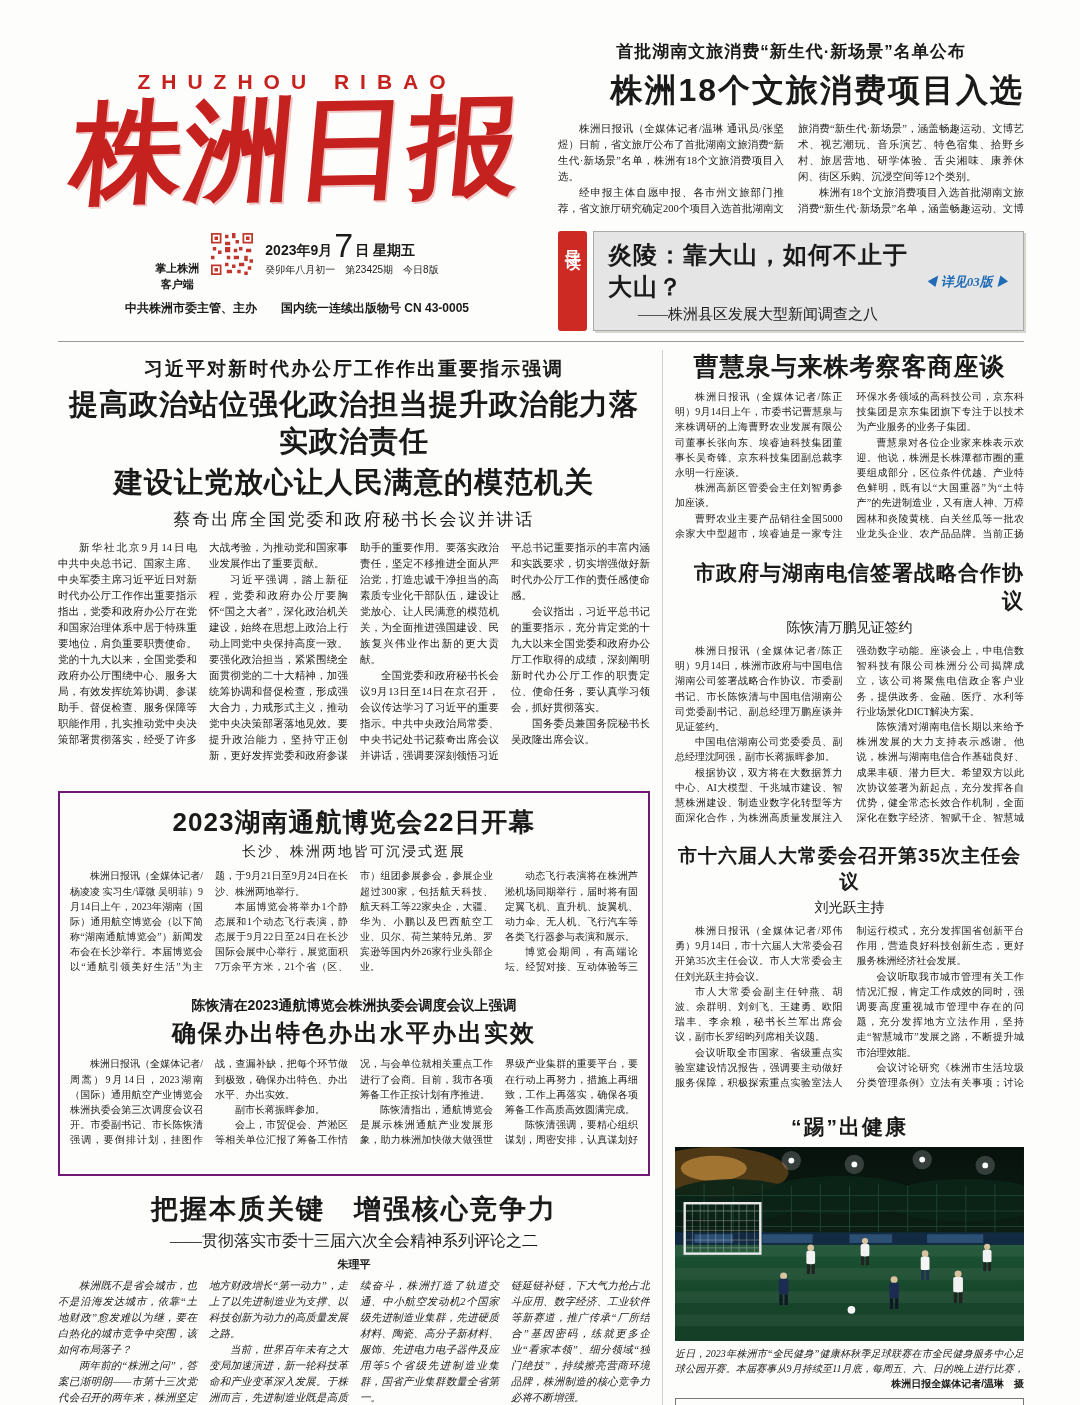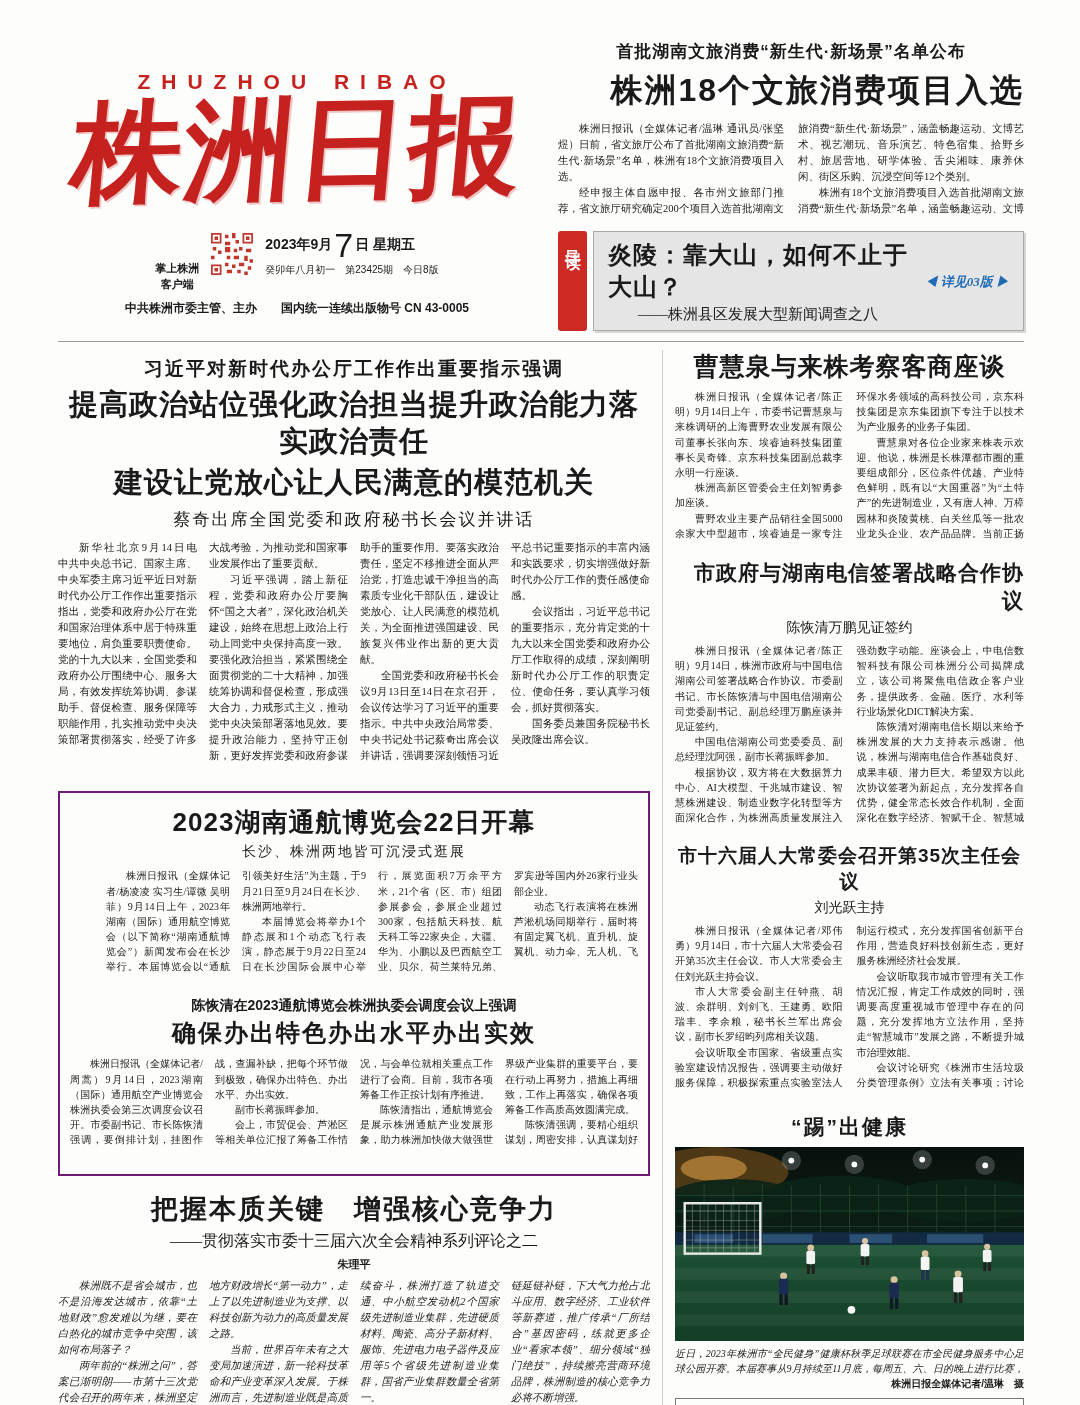--- a/index.html
+++ b/index.html
@@ -16,21 +16,21 @@
   .brand {
     color:#c5211e; font-size:110px; line-height:1.02; font-weight:900;
     font-family:"Liberation Serif", serif; transform:skewX(-6deg) rotate(-1deg);
     letter-spacing:2px; white-space:nowrap; text-shadow:2px 2px 0 rgba(197,33,30,.25);
   }
   .mast-info { display:flex; justify-content:center; align-items:center; gap:12px; margin-top:8px; }
   .app-label { font-size:11px; font-weight:bold; line-height:1.45;margin-top:47px; }
   .app-label span { display:block; }
   .seal-qr { width:42px; height:42px; }
   .date-block { text-align:left; }
-  .date-main { font-size:14px; font-weight:bold; display:flex; align-items:center; gap:2px; }
+  .date-main { font-size:14px; font-weight:bold; display:flex; align-items:flex-end; gap:2px; }
   .date-day { font-size:34px; line-height:.9; font-weight:normal; }
   .date-sub { font-size:10px; margin-top:3px; }
   .org-line { font-size:12px; font-weight:bold; margin-top:7px; }
   
   .top-right { flex:1; margin-left:22px; padding-top:18px; }
   .kicker { text-align:center; font-size:17px; font-weight:bold; letter-spacing:1px; }
   .tr-head { text-align:right; font-size:32px; font-weight:900; letter-spacing:2px; margin:6px 0 8px; }
   .body { font-family:"Liberation Serif", serif; font-size:10.5px; line-height:1.52; text-align:justify; overflow:hidden; }
   .body p { text-indent:2em; }
   .cols2 { column-count:2; column-gap:14px; }
@@ -53,21 +53,21 @@
   .rightcol { flex:1; border-left:1px solid #cfcfc9; margin-left:12px; padding-left:12px; }
   
   .lead-kicker { text-align:center; font-size:19px; font-weight:bold; letter-spacing:2px; margin-top:6px; }
   .lead-h { text-align:center; font-size:29px; font-weight:900; letter-spacing:1px; line-height:1.28; margin-top:4px; }
   .lead-sub { text-align:center; font-size:17px; font-weight:500; letter-spacing:2px; margin:7px 0 9px; }
   .lead-body { height:238px; font-size:10.5px; }
   
   .expo-box { border:2px solid #701a75; margin-top:13px; padding:12px 10px; }
   .expo-h1 { text-align:center; font-size:26px; font-weight:900; letter-spacing:1px; }
   .expo-sub { text-align:center; font-size:14px; font-weight:500; margin:3px 0 7px; letter-spacing:2px; }
-  .expo-body1 { height:120px; font-size:10px;margin-left:36px; }
+  .expo-body1 { height:120px; font-size:10px; }
   .expo2-kicker { text-align:center; font-size:14px; font-weight:bold; margin-top:9px; }
   .expo2-h1 { text-align:center; font-size:24px; font-weight:900; letter-spacing:2px; margin:2px 0 7px; }
   .expo-body2 { height:106px; font-size:10px; }
   
   .editorial { margin-top:15px; }
   .ed-h1 { text-align:center; font-size:27px; font-weight:900; letter-spacing:2px; }
   .ed-sub { text-align:center; font-family:"Liberation Serif", serif; font-size:16px; margin-top:4px; }
   .ed-author { text-align:center; font-size:11px; font-weight:bold; margin:5px 0 6px; }
   .ed-body { height:212px; font-style:italic; font-size:10.5px; }
   

